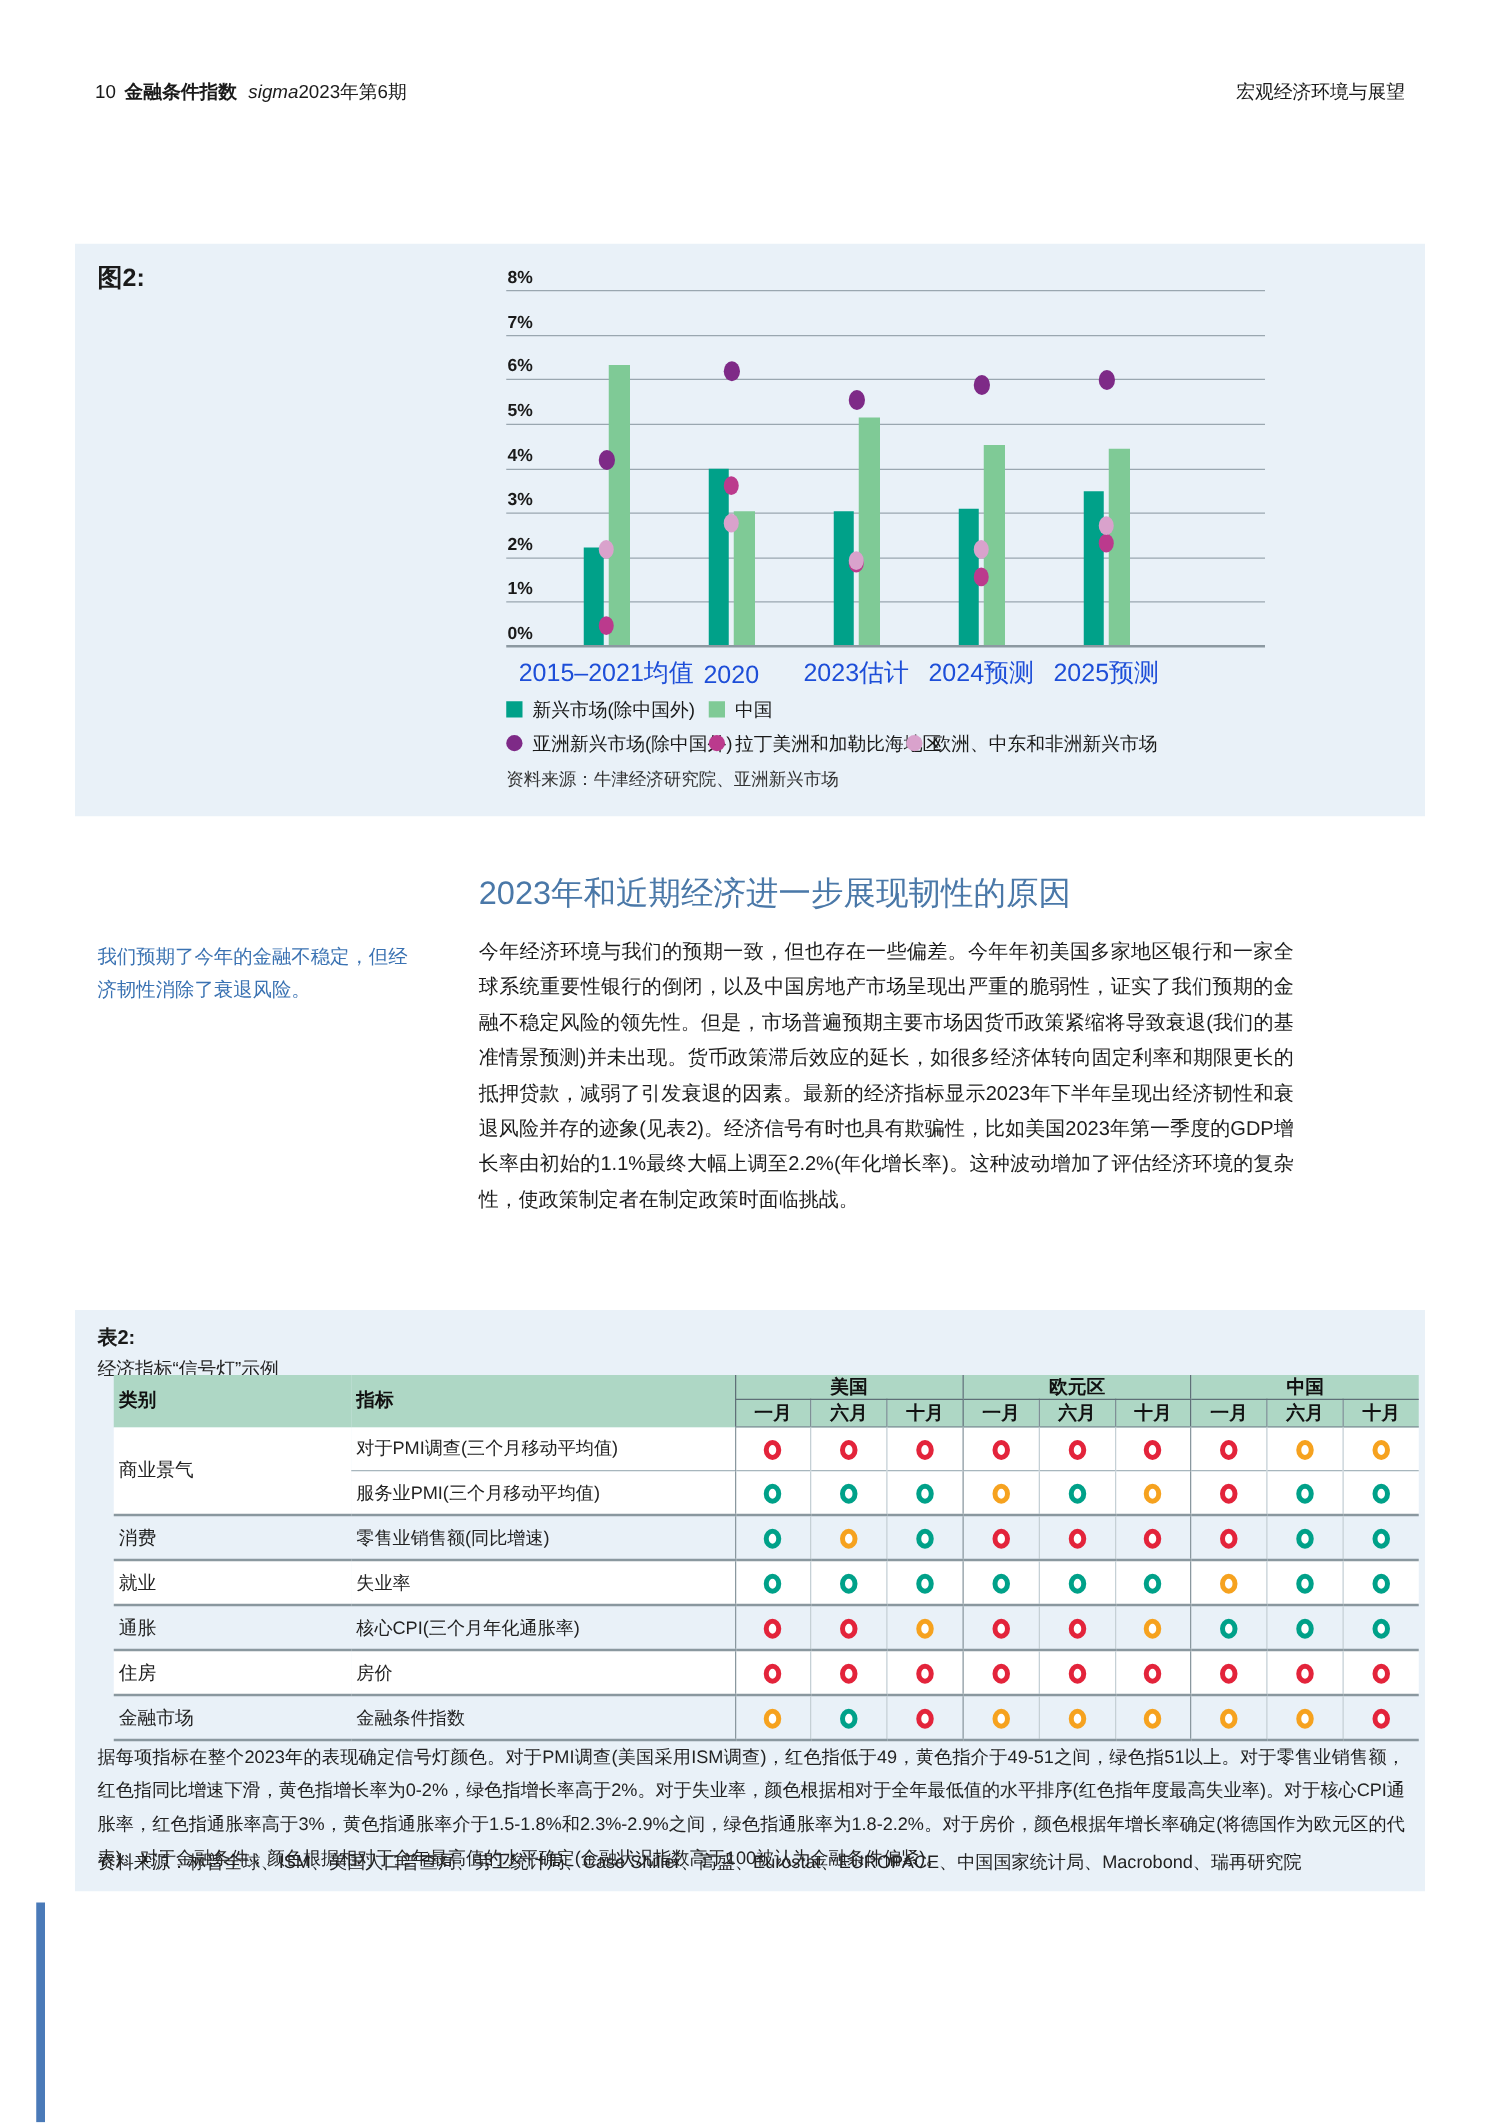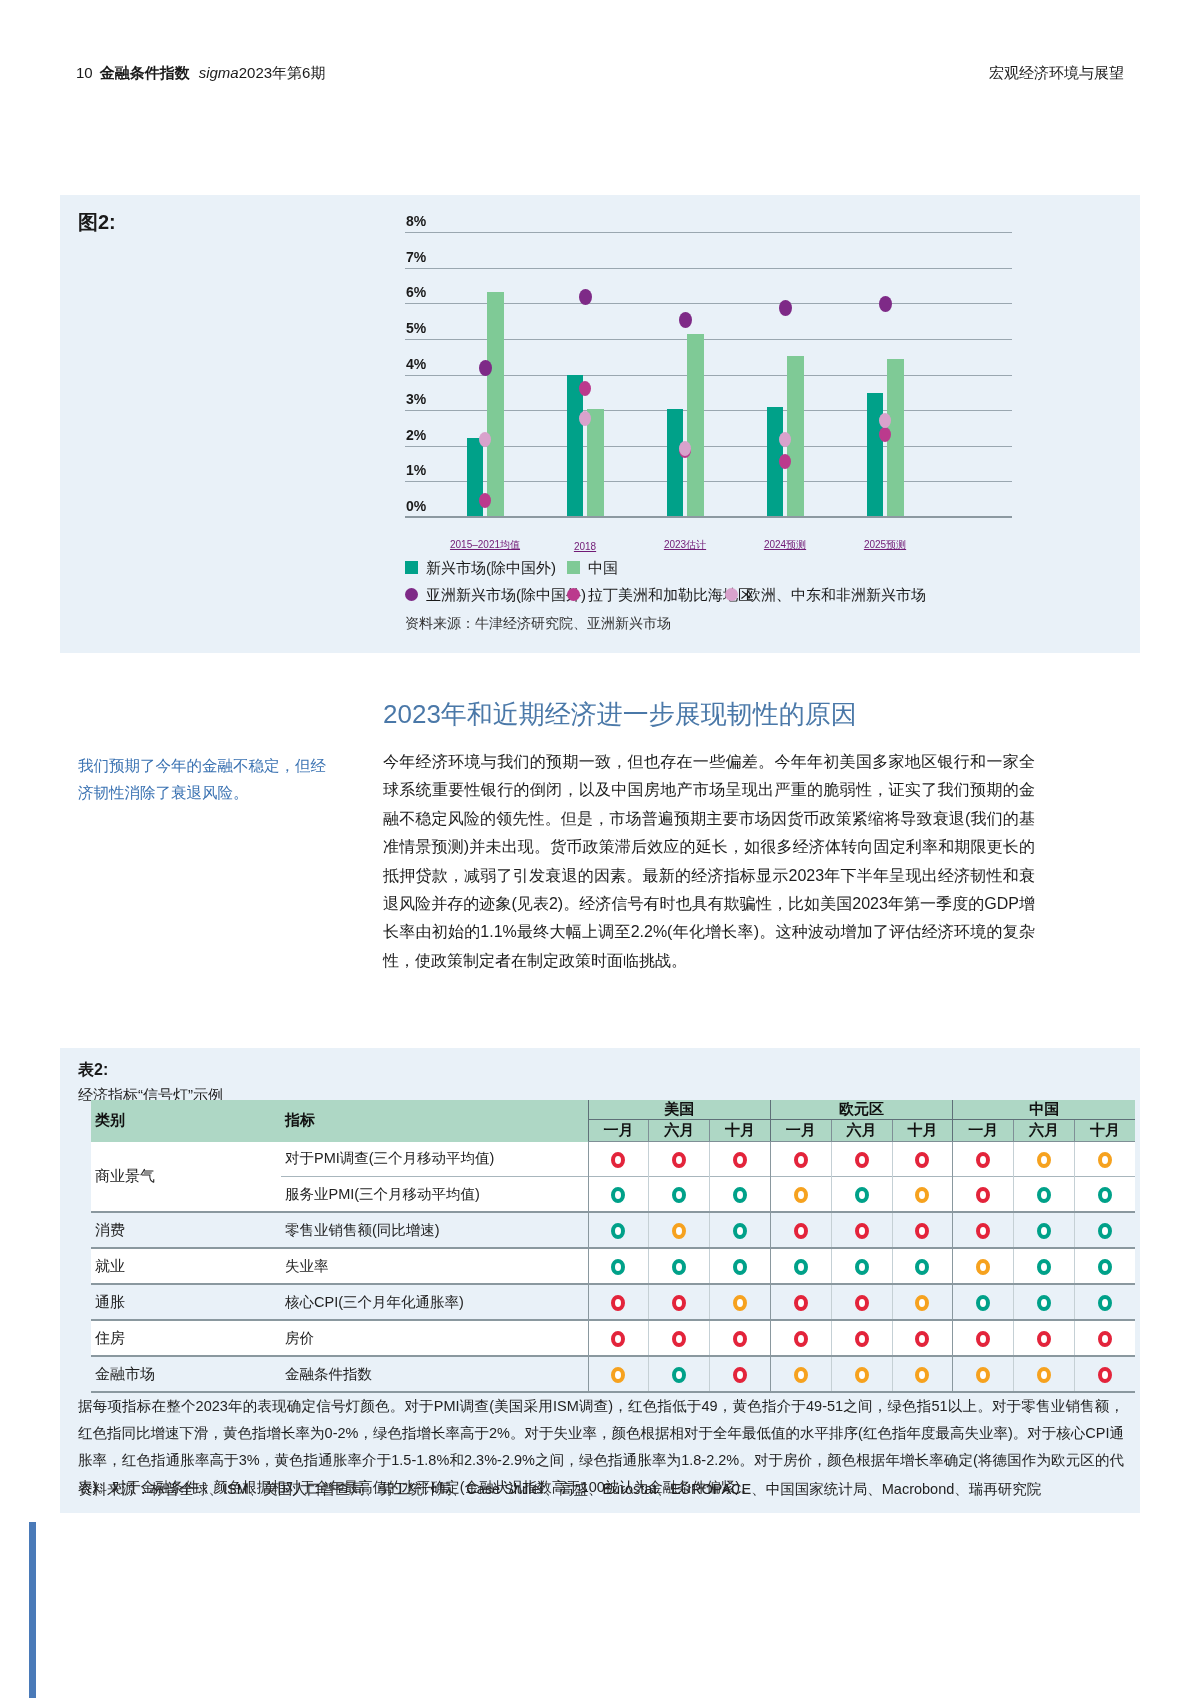--- a/index.html
+++ b/index.html
@@ -19,21 +19,21 @@
   .fig-label{position:absolute;left:18px;top:14px;font-size:20px;font-weight:bold;}
   .fig-title{position:absolute;left:18px;top:40px;width:308px;font-size:15.5px;line-height:27px;color:#222;}
 
   
   #gdp-chart{position:absolute;left:345px;top:38px;width:607px;height:285px;}
   .gridline{position:absolute;left:0;right:0;height:1px;background:#9aa7b0;}
   .gridline.zero{height:2px;background:#8c99a1;}
   .ytick{position:absolute;left:1px;font-size:14px;font-weight:bold;color:#1a1a1a;}
   .bar{position:absolute;bottom:2px;}
   .dot{position:absolute;border-radius:50%;z-index:3;}
-  .xlabel{position:absolute;bottom:-34px;transform:translateX(-50%);font-size:10px;white-space:nowrap;color:#701a75;text-decoration:underline;}
+  .xlabel{position:absolute;bottom:-34px;transform:translateX(-50%);font-size:20px;white-space:nowrap;color:#1d4ed8;}
 
   .legend-row{position:absolute;left:345px;height:18px;font-size:15px;color:#1a1a1a;}
   #legend-row-1{top:364px;}
   #legend-row-2{top:391px;}
   .legend-item{position:absolute;top:0;white-space:nowrap;}
   .legend-swatch{display:inline-block;width:13px;height:13px;margin-right:8px;vertical-align:-1px;}
   .legend-dot{display:inline-block;width:13px;height:13px;border-radius:50%;margin-right:8px;vertical-align:-1px;}
   .fig-source{position:absolute;left:345px;top:420px;font-size:14px;color:#333;}
 
   
@@ -116,21 +116,21 @@
         <div class="dot" style="left: 174px; bottom: 122.44px; width: 12px; height: 15px; background: rgb(187, 58, 141); z-index: 4;"></div>
         <div class="dot" style="left: 274px; bottom: 60.14px; width: 12px; height: 15px; background: rgb(187, 58, 141); z-index: 4;"></div>
         <div class="dot" style="left: 374px; bottom: 49.46px; width: 12px; height: 15px; background: rgb(187, 58, 141); z-index: 4;"></div>
         <div class="dot" style="left: 474px; bottom: 76.16px; width: 12px; height: 15px; background: rgb(187, 58, 141); z-index: 4;"></div>
         <div class="dot" style="left: 74px; bottom: 70.82px; width: 12px; height: 15px; background: rgb(217, 162, 204); z-index: 5;"></div>
         <div class="dot" style="left: 174px; bottom: 92.18px; width: 12px; height: 15px; background: rgb(217, 162, 204); z-index: 5;"></div>
         <div class="dot" style="left: 274px; bottom: 61.92px; width: 12px; height: 15px; background: rgb(217, 162, 204); z-index: 5;"></div>
         <div class="dot" style="left: 374px; bottom: 70.82px; width: 12px; height: 15px; background: rgb(217, 162, 204); z-index: 5;"></div>
         <div class="dot" style="left: 474px; bottom: 90.4px; width: 12px; height: 15px; background: rgb(217, 162, 204); z-index: 5;"></div>
         <div class="xlabel" style="left: 80px;">2015–2021均值</div>
-        <div class="xlabel" style="left: 180px;">2018</div>
+        <div class="xlabel" style="left: 180px;">2020</div>
         <div class="xlabel" style="left: 280px;">2023估计</div>
         <div class="xlabel" style="left: 380px;">2024预测</div>
         <div class="xlabel" style="left: 480px;">2025预测</div>
       </div>
     <div class="legend-row" id="legend-row-1">
         <div class="legend-item" style="left: 0px;"><span class="legend-swatch" style="background: rgb(0, 161, 137);"></span><span>新兴市场(除中国外)</span></div>
         <div class="legend-item" style="left: 162px;"><span class="legend-swatch" style="background: rgb(127, 202, 150);"></span><span>中国</span></div>
       </div>
     <div class="legend-row" id="legend-row-2">
         <div class="legend-item" style="left: 0px;"><span class="legend-dot" style="background: rgb(126, 42, 135);"></span><span>亚洲新兴市场(除中国外)</span></div>

